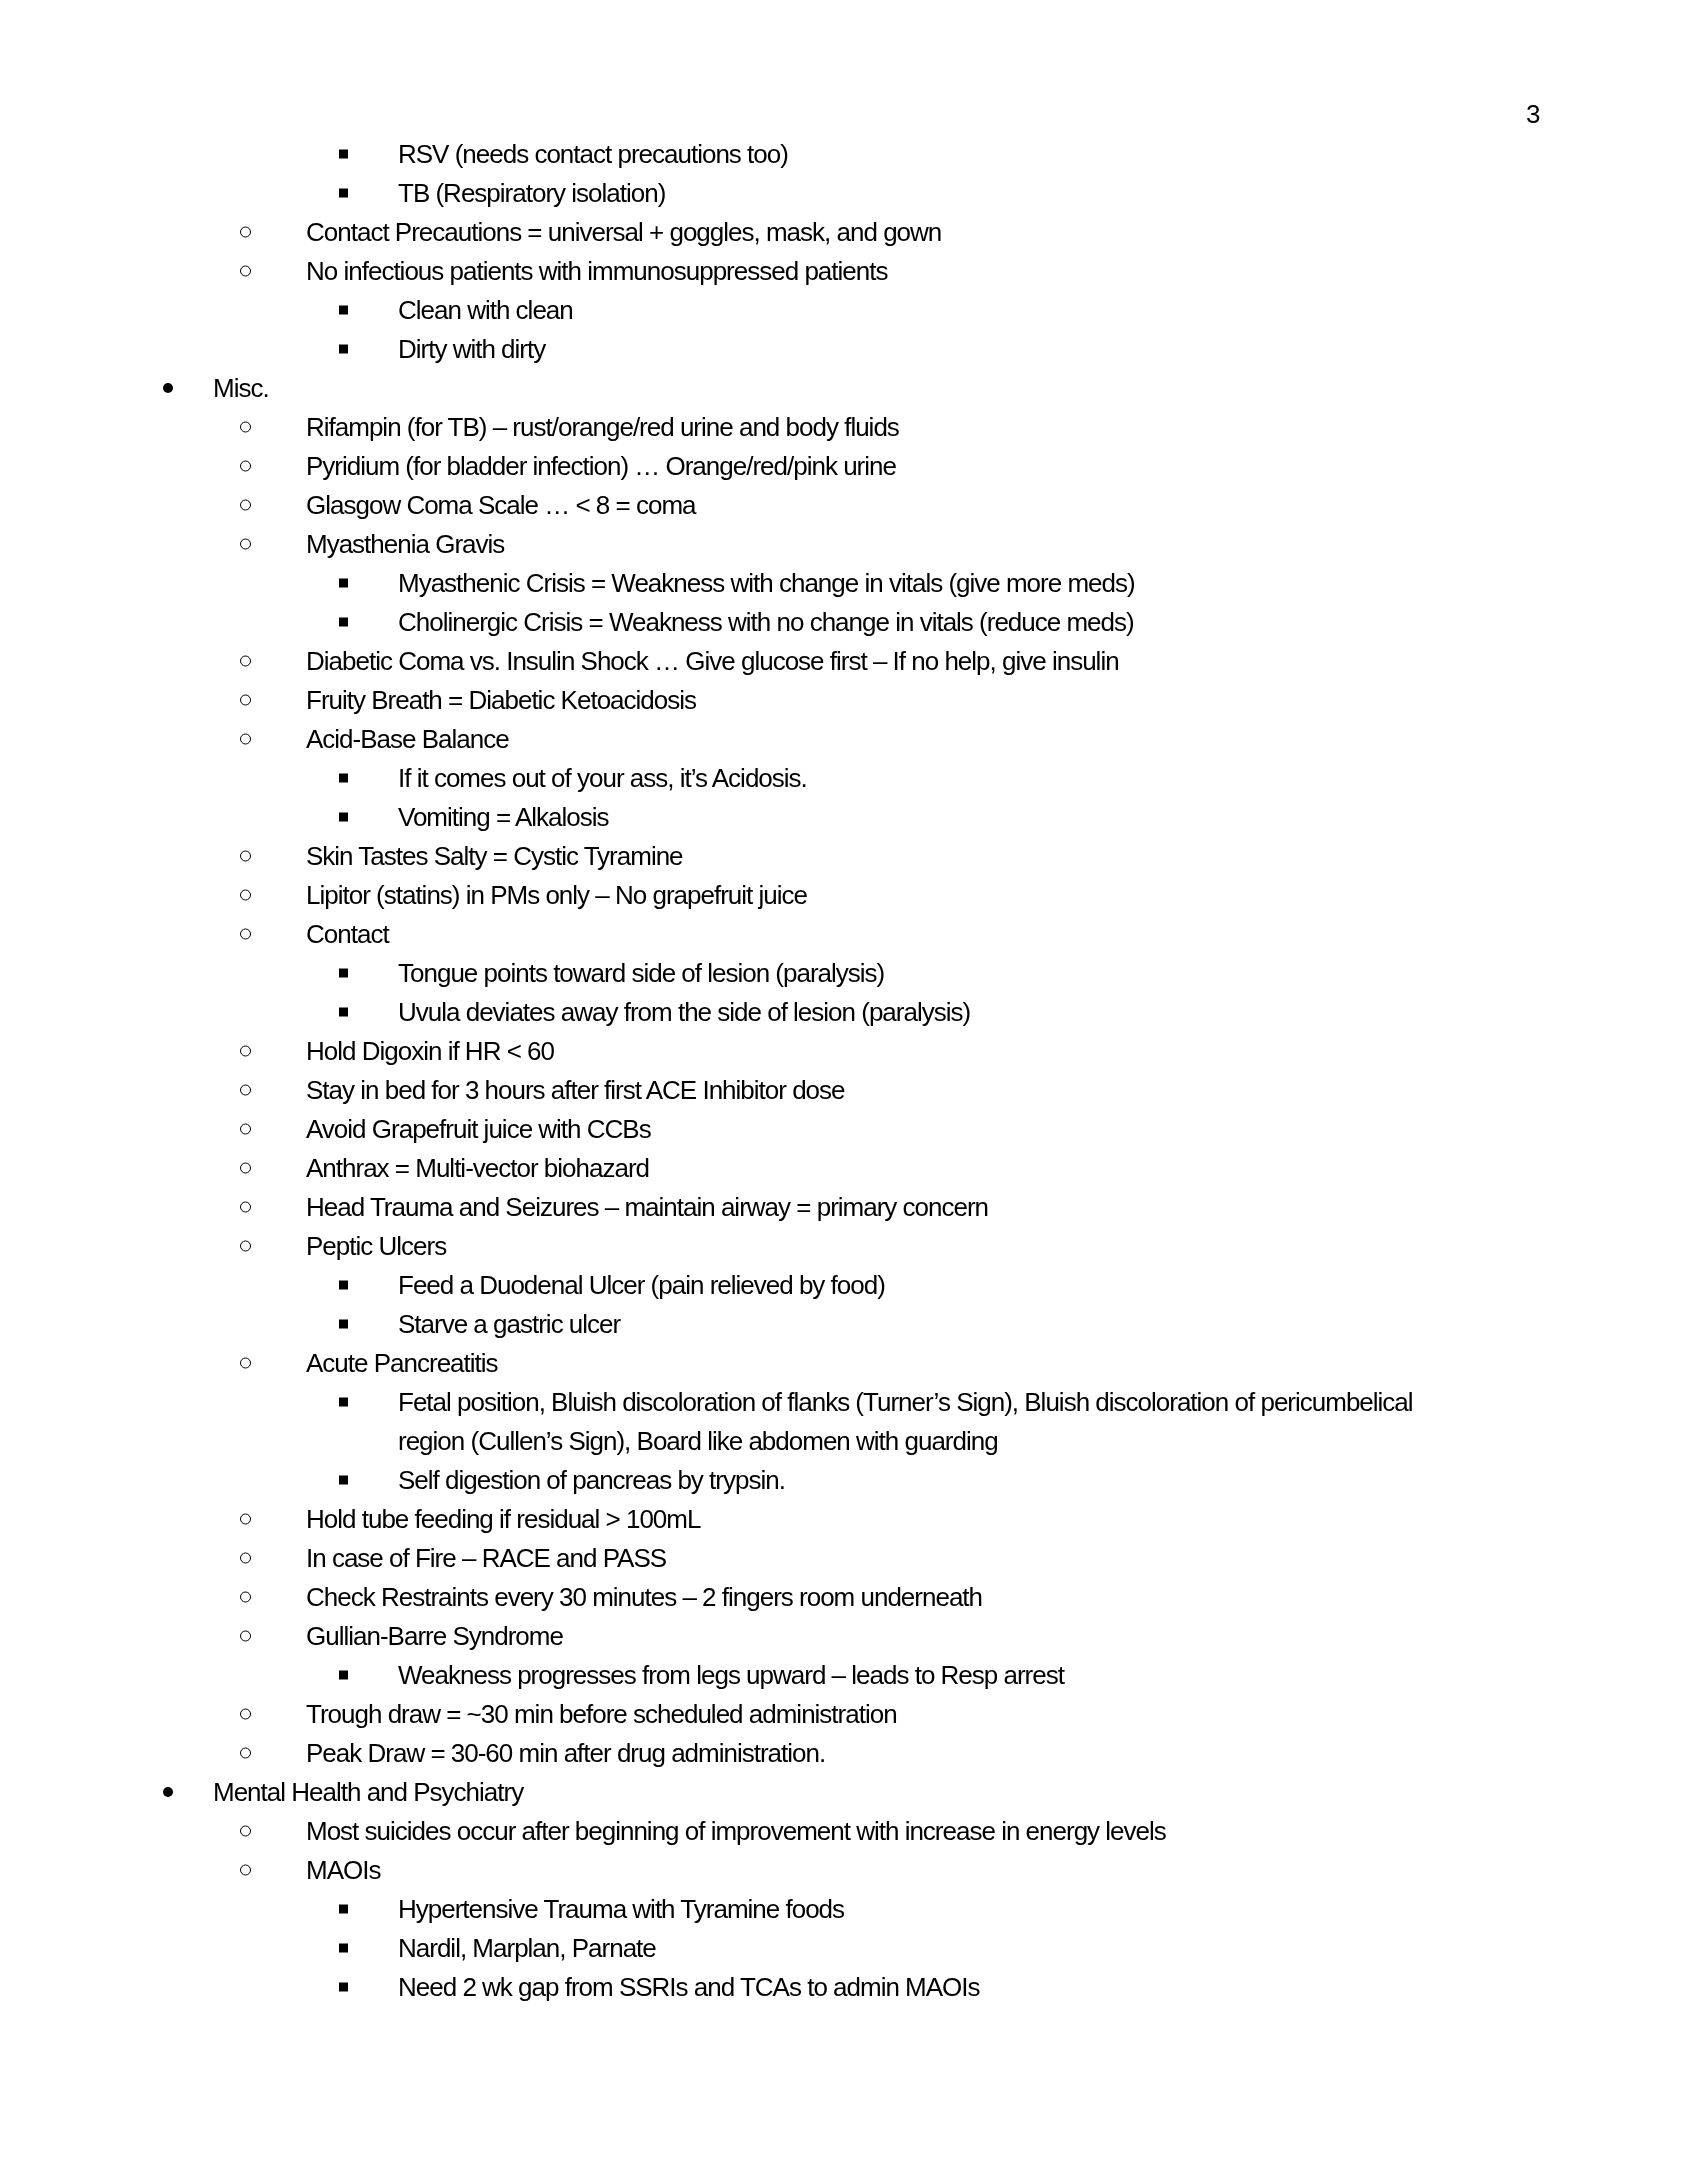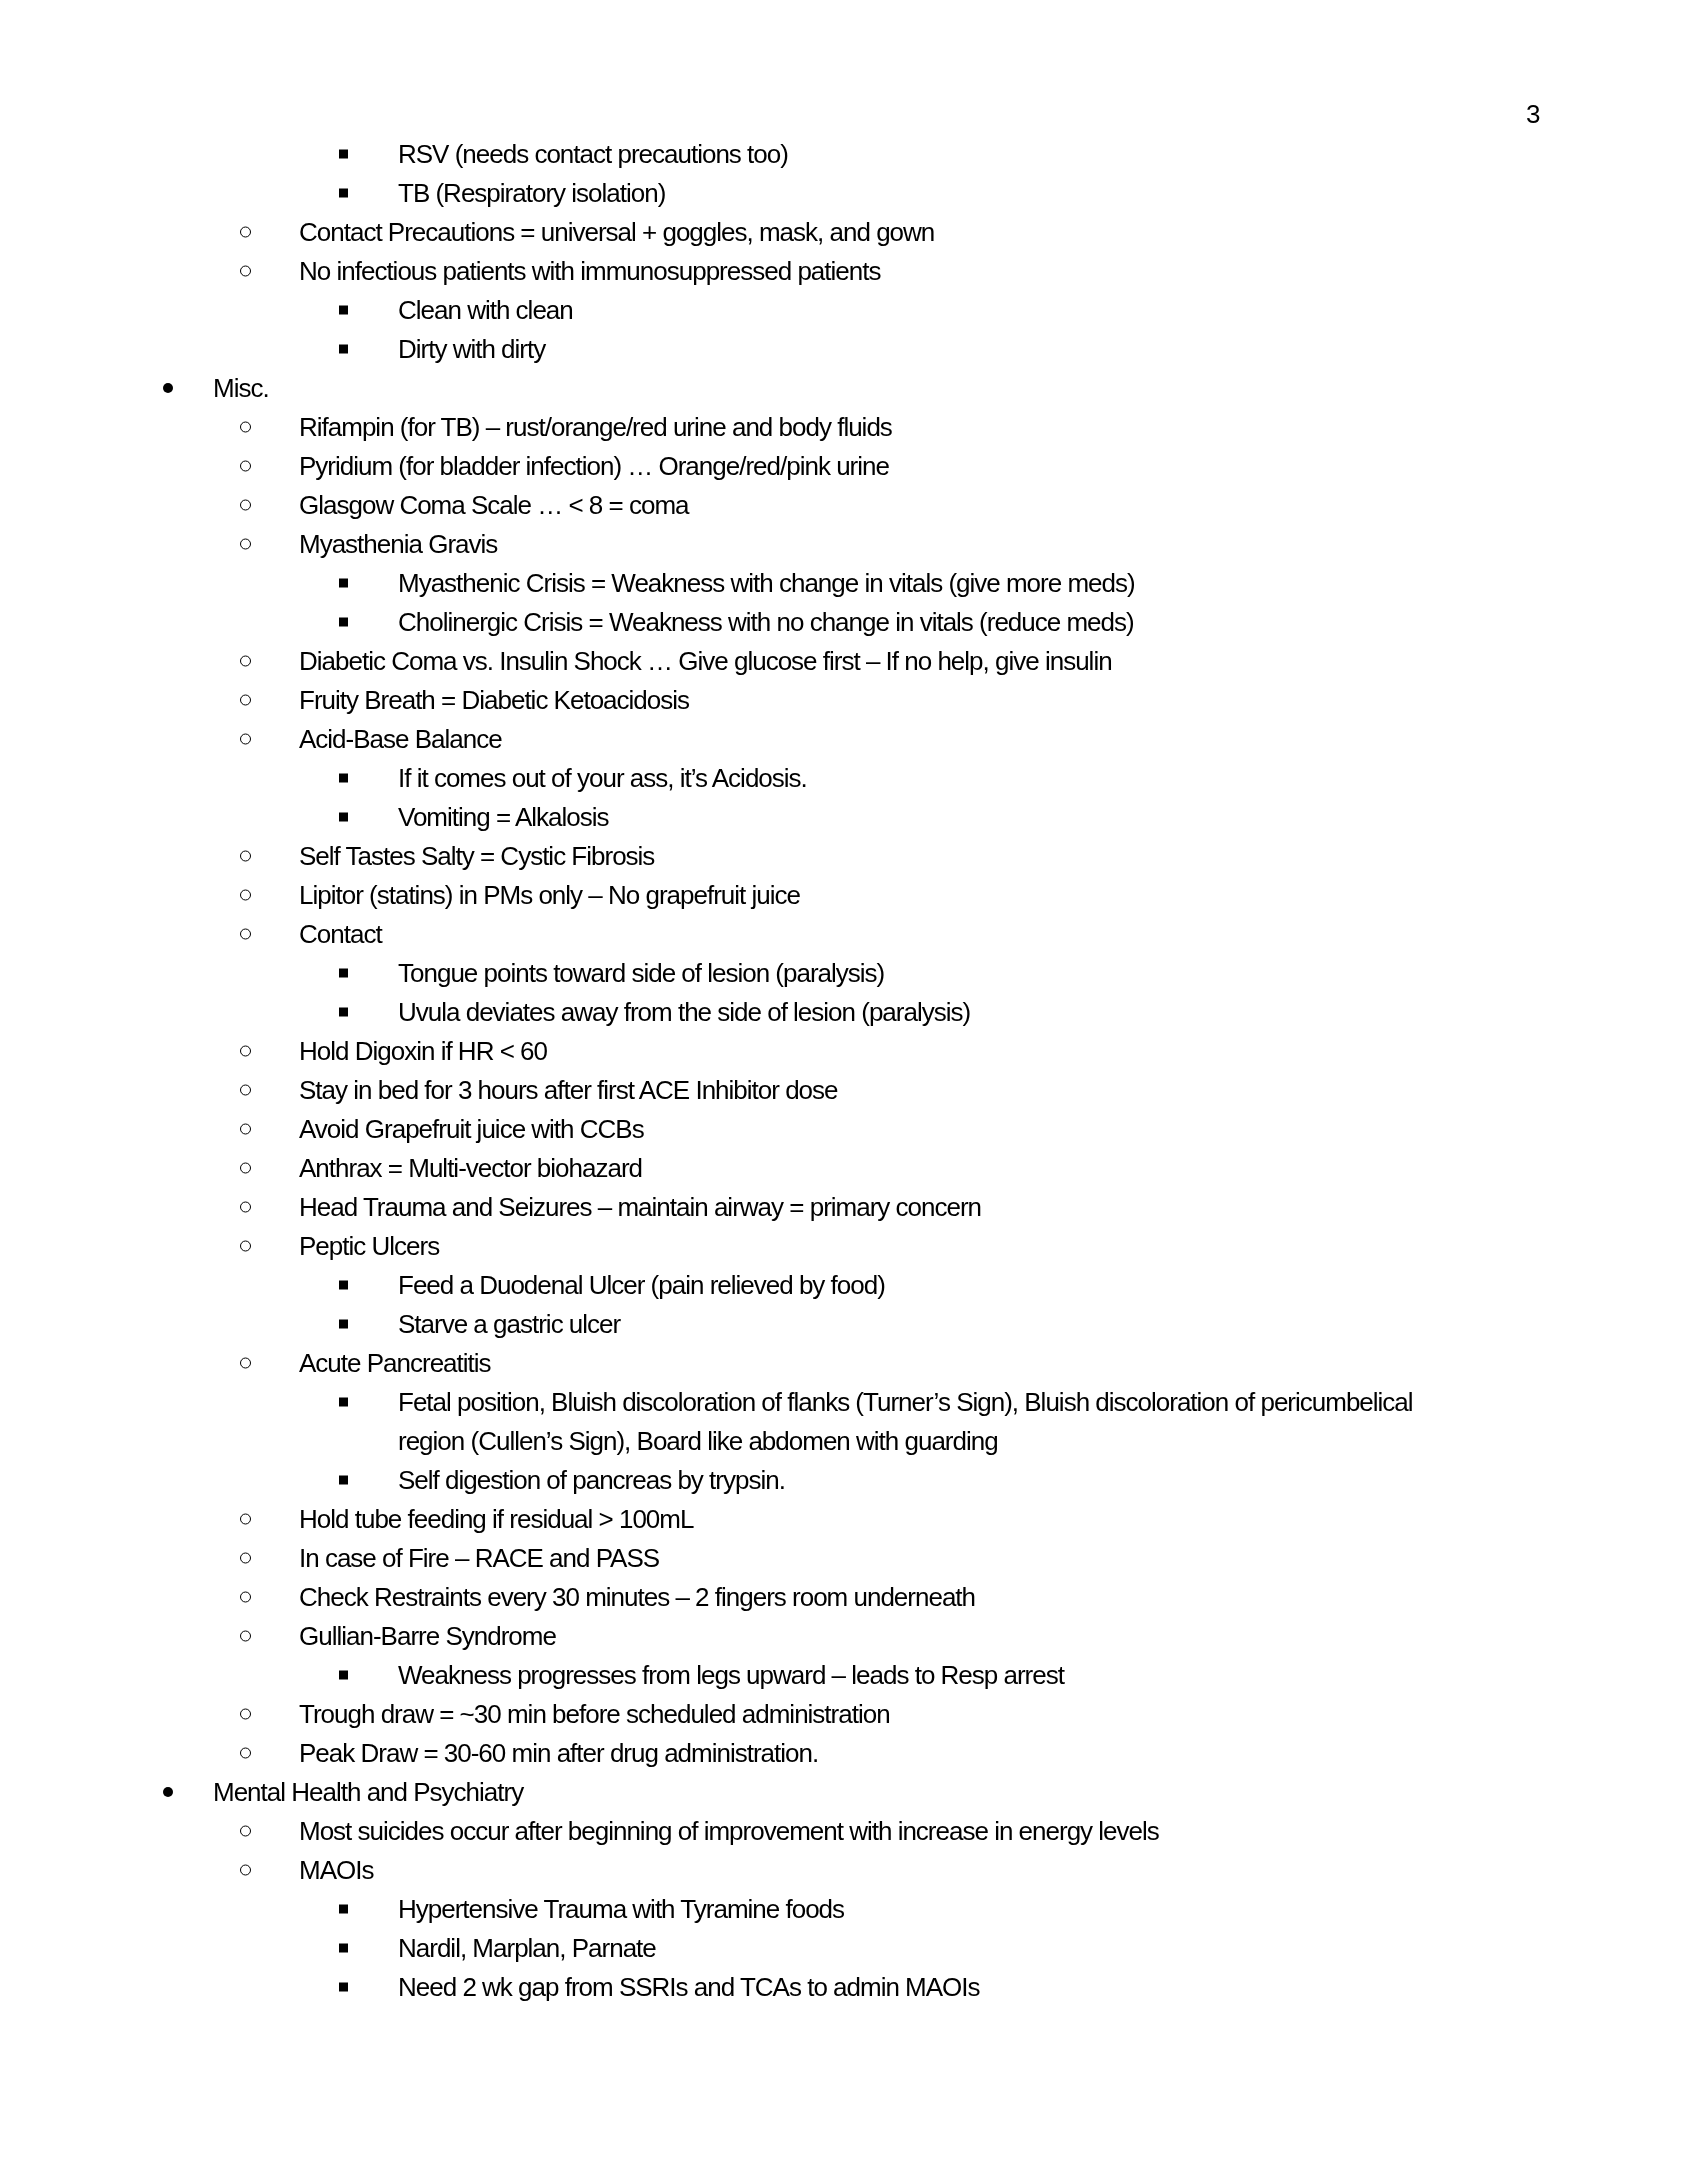--- a/index.html
+++ b/index.html
@@ -29,21 +29,21 @@
   .line { position: relative; height: 39px; }
   .text {
     position: absolute; top: 50%;
     transform: translateY(-50%);
     white-space: nowrap;
     font-size: 26px;
     letter-spacing: -1px;
     color: #000;
   }
   .l1 > .text { left: 213px; text-align: right; }
-  .l2 > .text { left: 299px; }
+  .l2 > .text { left: 306px; }
   .l3 > .text { left: 398px; }
   .marker {
     position: absolute; top: 50%;
     transform: translateY(-50%);
     box-sizing: border-box;
   }
   .marker.disc {
     left: 163px; width: 10px; height: 10px;
     background: #000; border-radius: 50%;
   }
@@ -130,21 +130,21 @@
       <div class="line l3">
         <span class="marker square"></span>
         <span class="text">If it comes out of your ass, it’s Acidosis.</span>
       </div>
       <div class="line l3">
         <span class="marker square"></span>
         <span class="text">Vomiting = Alkalosis</span>
       </div>
       <div class="line l2">
         <span class="marker circle"></span>
-        <span class="text">Self Tastes Salty = Cystic Fibrosis</span>
+        <span class="text">Skin Tastes Salty = Cystic Tyramine</span>
       </div>
       <div class="line l2">
         <span class="marker circle"></span>
         <span class="text">Lipitor (statins) in PMs only – No grapefruit juice</span>
       </div>
       <div class="line l2">
         <span class="marker circle"></span>
         <span class="text">Contact</span>
       </div>
       <div class="line l3">

